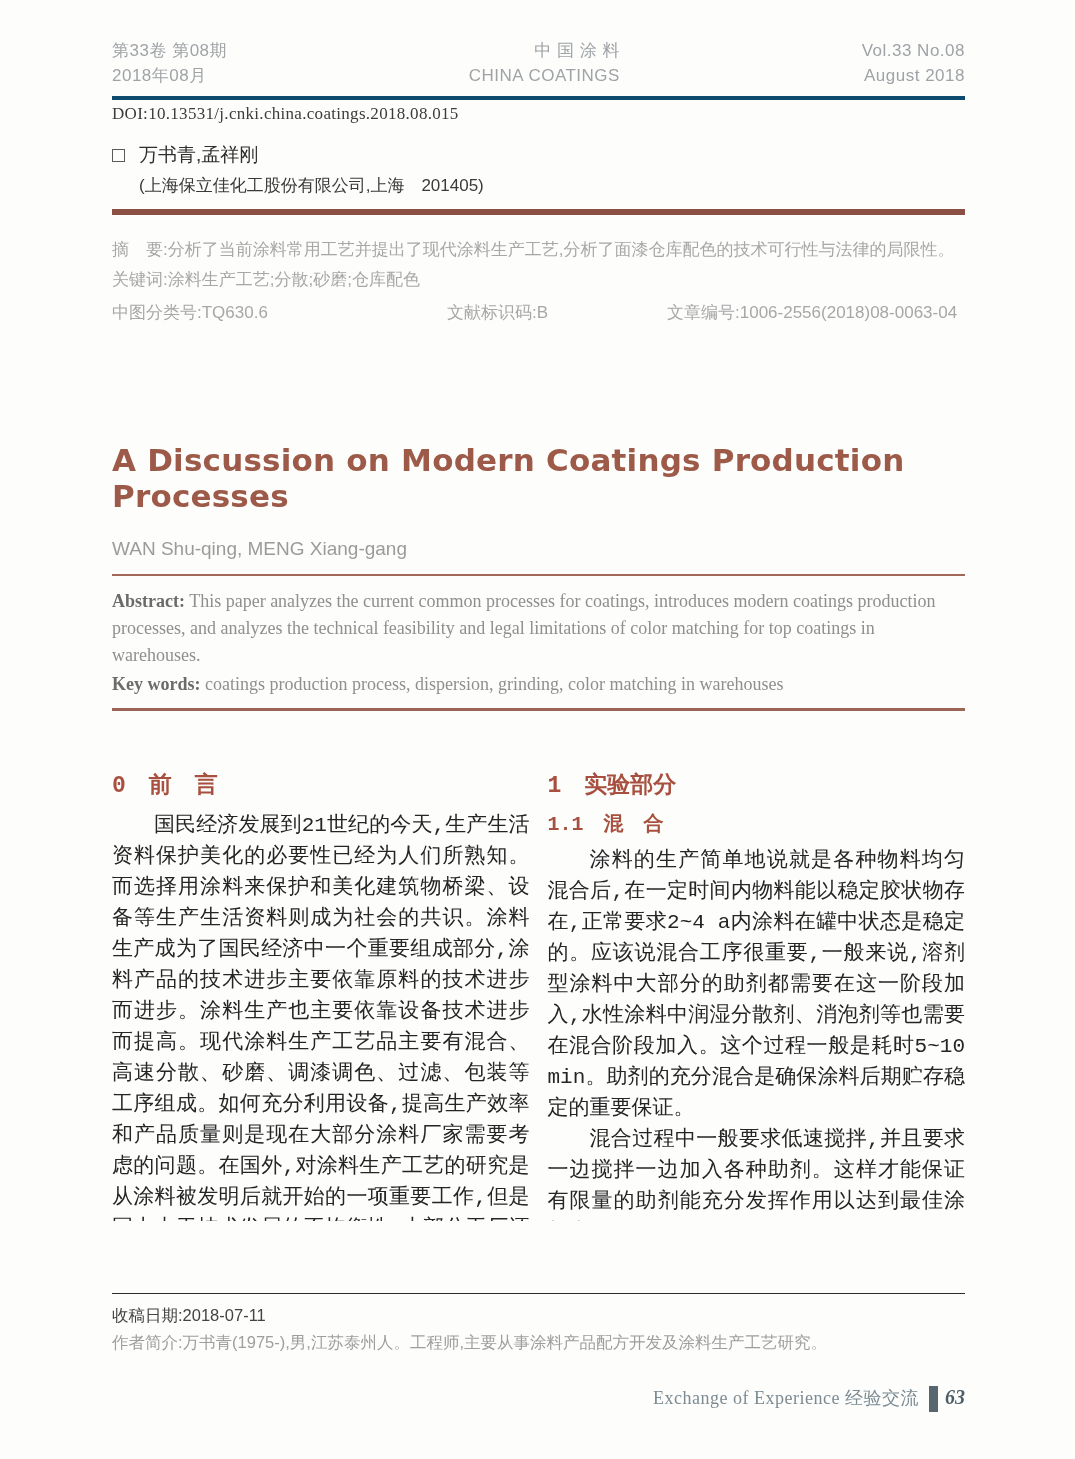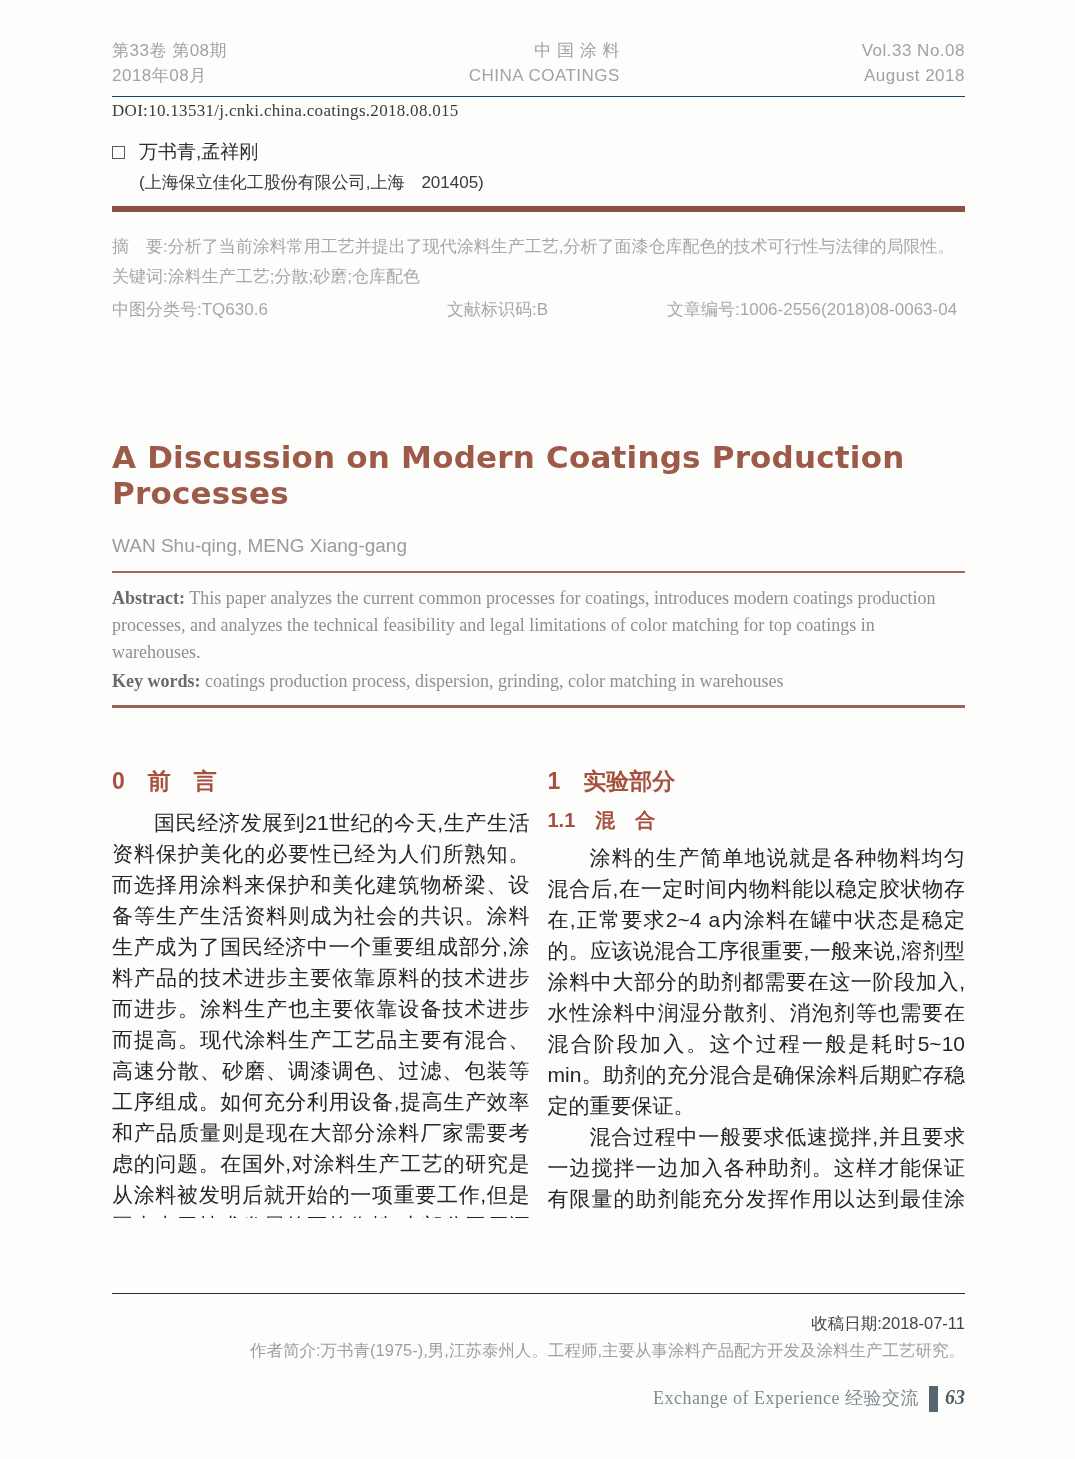--- a/index.html
+++ b/index.html
@@ -10,21 +10,21 @@
     margin:0 auto;
     background:#fdfdfc;
     overflow:hidden;
     font-family:"Liberation Sans", sans-serif;
     color:#222;
   }
   .content { padding:38px 110px 0 112px; }
 
   
   .jheader { display:flex; justify-content:space-between; align-items:flex-start;
-             border-bottom:1px solid #0c4a6e; padding-bottom:8px; }
+             border-bottom:4px solid #0c4a6e; padding-bottom:8px; }
   .jheader .col { line-height:25px; font-size:17px; color:#9fa3a6; letter-spacing:0.5px; }
   .jheader .center { text-align:right; }
   .jheader .right { text-align:right; }
   .doi { margin-top:4px; font-family:"Liberation Serif", serif; font-size:17px; color:#3c3c3c; letter-spacing:0.3px; }
 
   
   .title-cn { margin-top:96px; font-size:56px; font-weight:bold; color:#9d5a48;
               letter-spacing:3px; font-family:"DejaVu Sans", sans-serif; }
   .authors-row { margin-top:18px; display:flex; align-items:center; font-size:19px; color:#2e2e2e; }
   .sq { width:13px; height:13px; border:1.6px solid #5a5a5a; display:inline-block; margin-right:14px; }
@@ -44,30 +44,30 @@
   .affil-en { margin-top:10px; font-size:18px; color:#9b9b9b;
               font-family:"Liberation Serif", serif; font-style:italic; }
   .rule-en { margin-top:14px; height:2px; background:#a2695b; }
   .meta-en { margin-top:12px; font-family:"Liberation Serif", serif; font-size:18px;
              color:#8f8f8f; line-height:27px; }
   .meta-en b { color:#6b6b6b; }
   .kw-en { margin-top:2px; }
   .rule-en2 { margin-top:10px; height:3px; background:#9a6456; }
 
   
-  .main { margin-top:58px; display:flex; gap:18px; max-height:452px; overflow:hidden; }
+  .main { margin-top:58px; display:flex; gap:18px; max-height:452px; overflow:hidden;font-family:Liberation Mono, monospace; }
   .colm { flex:1; min-width:0; }
   h2.sec { font-size:23px; font-weight:bold; color:#a8503f; margin:0 0 10px 0; }
   h3.subsec { font-size:20px; font-weight:bold; color:#a8503f; margin:8px 0 8px 0; }
   p.body { font-size:21px; line-height:31px; color:#252525; text-align:justify;
            text-indent:2em; }
 
   
   .footnote { position:absolute; left:112px; right:110px; top:1293px;
-              border-top:1.5px solid #2c2c2c; padding-top:16px; font-size:16.5px; line-height:27px;text-align:right; }
+              border-top:1.5px solid #2c2c2c; padding-top:8px; font-size:16.5px; line-height:27px; }
   .fn1 { color:#434343; }
   .fn2 { color:#9e9e9e; }
 
   
   .pfooter { position:absolute; right:110px; top:1386px; display:flex; align-items:flex-start; }
   .pfooter .ftxt { font-family:"Liberation Serif", serif; font-size:18px; color:#7c8b93; letter-spacing:0.5px; }
   .pfooter .fbar { width:9px; height:26px; background:#57666f; margin:0 7px 0 10px; }
   .pfooter .fnum { font-family:"Liberation Serif", serif; font-size:20px; font-weight:bold;
                    font-style:italic; color:#4d5d66; }
 </style>

